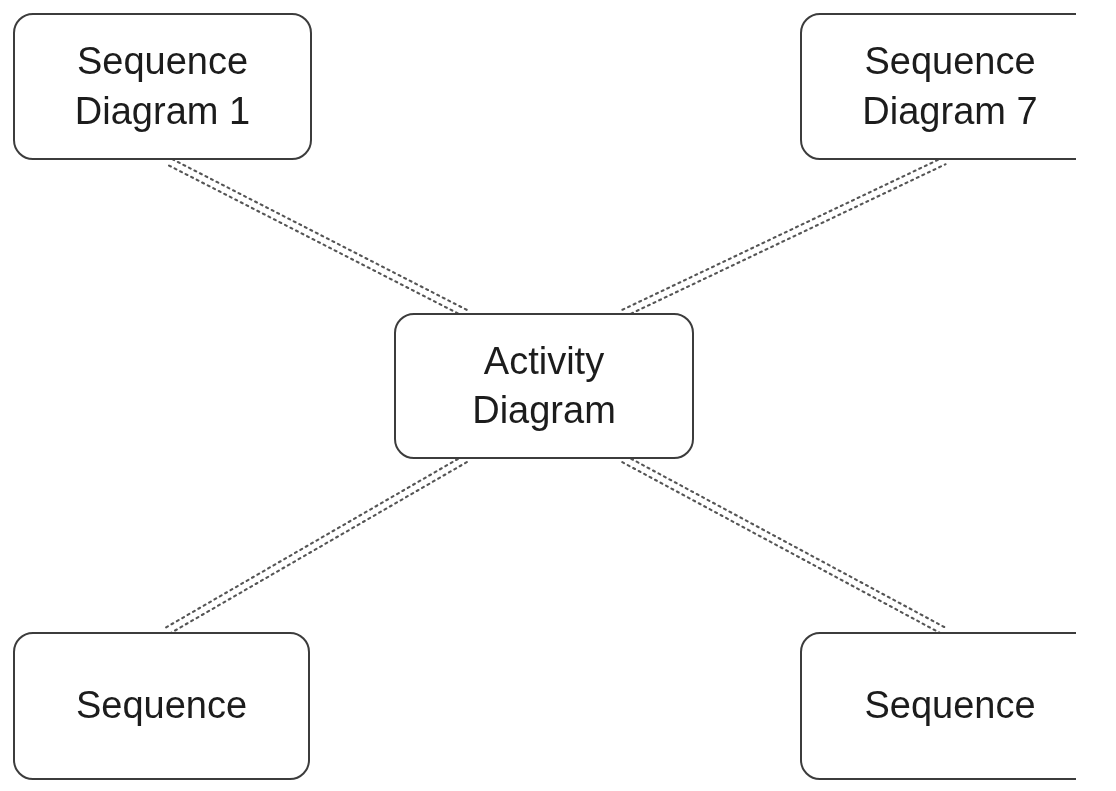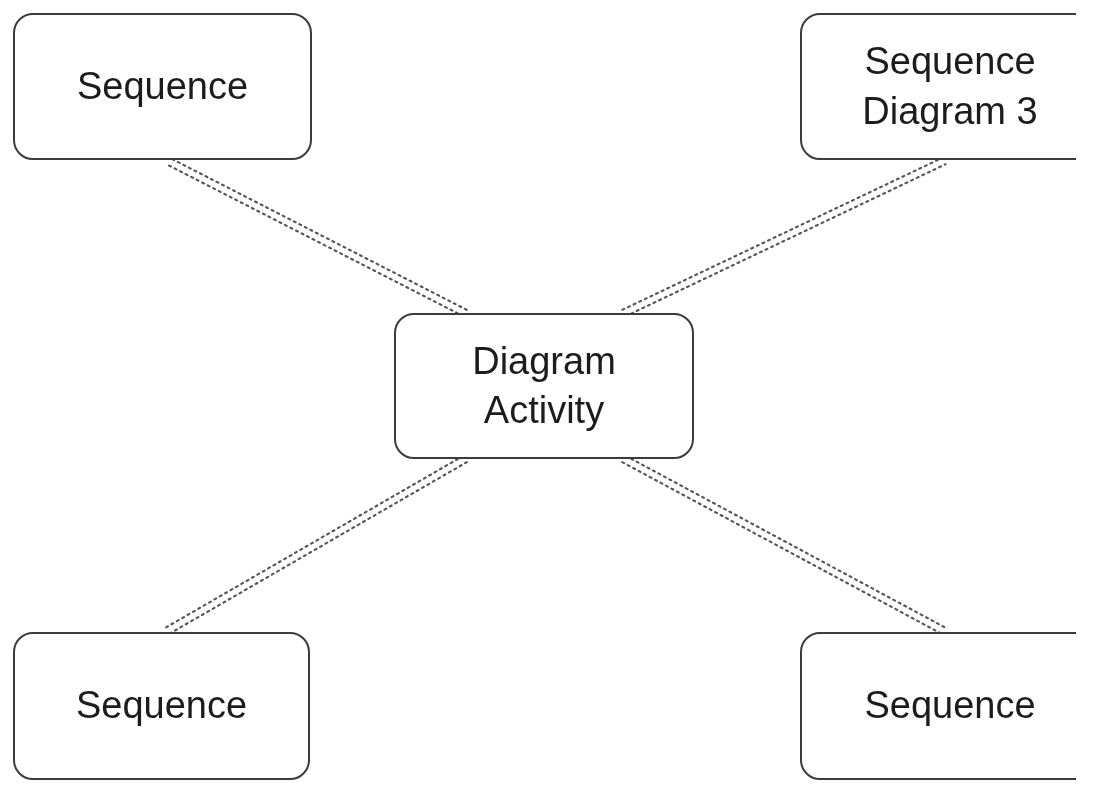--- a/index.html
+++ b/index.html
@@ -73,30 +73,31 @@
         </g>
         <g>
           <line x1="625.7043952082253" y1="455.82903217074363" x2="945.7043952082253" y2="627.8290321707436" stroke="#555555" stroke-width="2.1" stroke-linecap="round" stroke-dasharray="2 4.2"></line>
           <line x1="622.2956047917747" y1="462.17096782925637" x2="942.2956047917747" y2="634.1709678292564" stroke="#555555" stroke-width="2.1" stroke-linecap="round" stroke-dasharray="2 4.2"></line>
         </g>
       </g>
   </svg>
 
   <div class="node" id="node-seq1">
     <span class="node-label">Sequence</span>
+    <span class="node-label">Diagram 1</span>
   </div>
 
   <div class="node" id="node-seq2">
     <span class="node-label">Sequence</span>
-    <span class="node-label">Diagram 3</span>
+    <span class="node-label">Diagram 7</span>
   </div>
 
   <div class="node" id="node-activity">
+    <span class="node-label">Activity</span>
     <span class="node-label">Diagram</span>
-    <span class="node-label">Activity</span>
   </div>
 
   <div class="node" id="node-seqn1">
     <span class="node-label">Sequence</span>
   </div>
 
   <div class="node" id="node-seqn">
     <span class="node-label">Sequence</span>
   </div>
 

